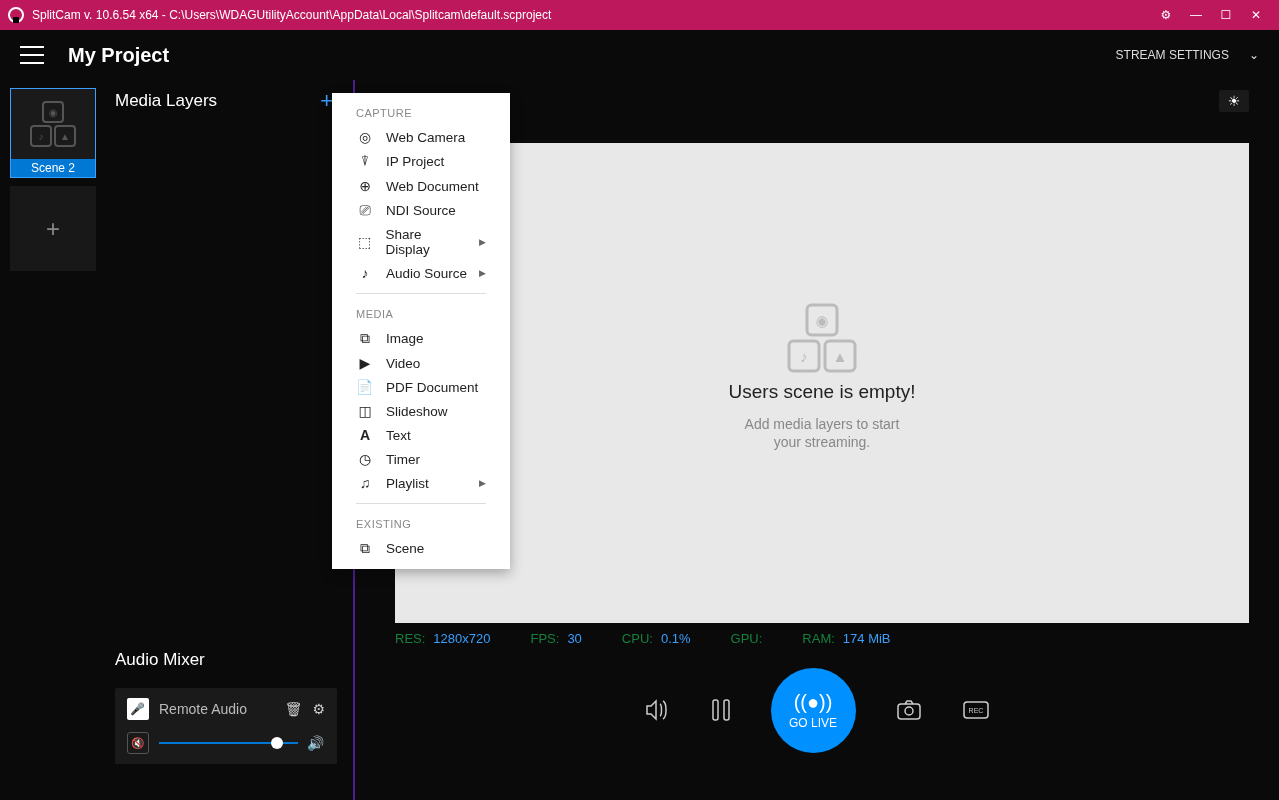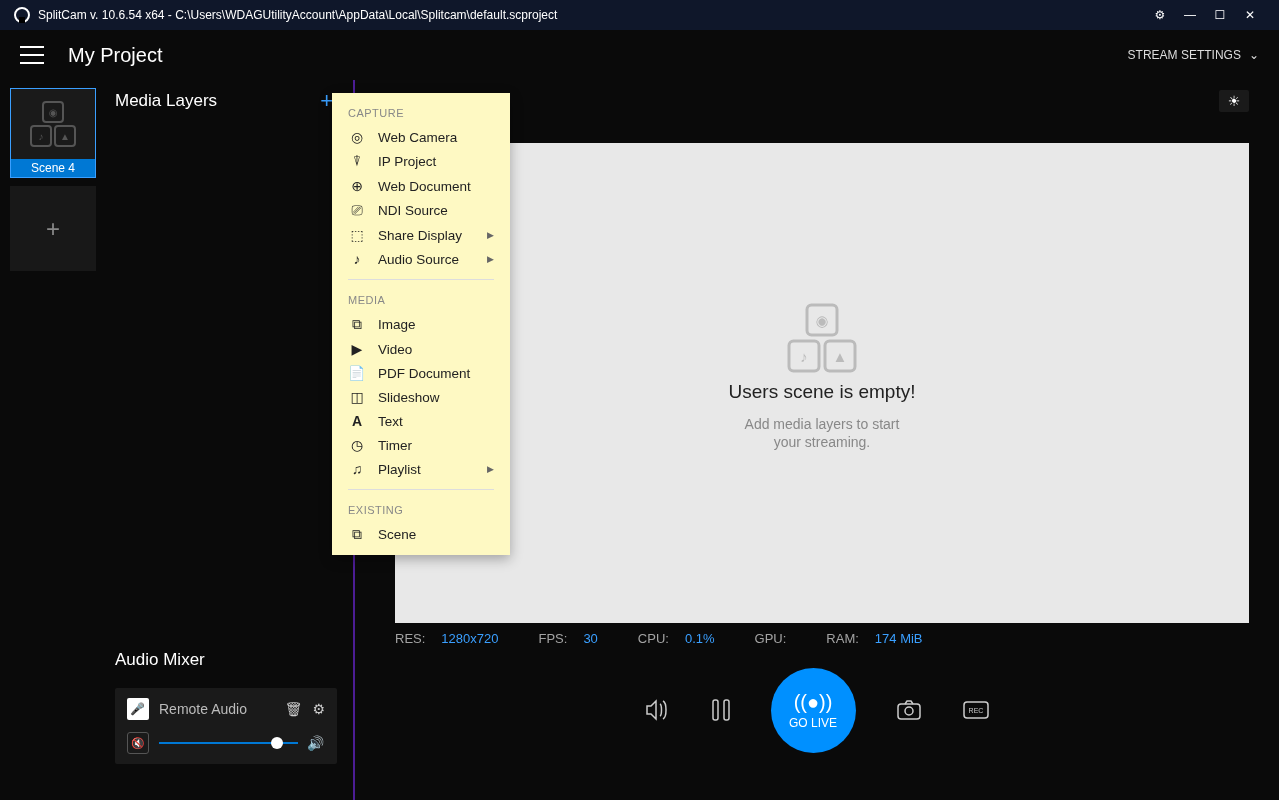--- a/index.html
+++ b/index.html
@@ -1,65 +1,65 @@
 <!DOCTYPE html>
 <html><head>
 <meta charset="utf-8">
 <style>
 *{margin:0;padding:0;box-sizing:border-box;font-family:'Segoe UI',Arial,sans-serif;user-select:none}
 body{background:#0a0a0a;color:#fff;width:1279px;height:800px;overflow:hidden;position:relative}
-.titlebar{height:30px;background:#0f172a;display:flex;align-items:center;padding:0 14px;color:#fff;font-size:12px}
+.titlebar{height:30px;background:#be185d;display:flex;align-items:center;padding:0 8px;color:#fff;font-size:12px}
 .titlebar .logo{width:16px;height:16px;border:2px solid #fff;border-radius:50%;margin-right:8px;position:relative}
 .titlebar .logo::after{content:'';position:absolute;bottom:-2px;left:3px;width:6px;height:6px;background:#000}
 .titlebar .title{flex:1}
 .titlebar .wbtn{width:30px;height:30px;display:flex;align-items:center;justify-content:center;cursor:pointer;font-size:12px}
 .header{height:50px;background:#0a0a0a;display:flex;align-items:center;padding:0 20px}
 .hamburger{width:24px;height:18px;display:flex;flex-direction:column;justify-content:space-between;cursor:pointer;margin-right:24px}
 .hamburger span{height:2px;background:#fff;width:100%}
-.proj-title{font-size:20px;font-weight:400;flex:1}
-.stream-settings{font-size:12px;color:#ddd;display:flex;align-items:center;gap:8px;cursor:pointer}
+.proj-title{font-size:20px;font-weight:700;flex:1}
+.stream-settings{font-size:12px;color:#ddd;display:flex;align-items:center;gap:20px;cursor:pointer}
 .main{display:flex;height:calc(100% - 80px)}
 .scenes-col{width:97px;padding:8px 10px;display:flex;flex-direction:column;gap:8px}
 .scene-thumb{width:86px;border:1px solid #3a9fff;background:#1a1a1a;display:flex;flex-direction:column;cursor:pointer}
 .scene-preview{height:70px;display:flex;align-items:center;justify-content:center;color:#555}
 .scene-label{background:#0078d4;color:#fff;font-size:12px;text-align:center;padding:2px}
 .add-scene{width:86px;height:85px;background:#181818;display:flex;align-items:center;justify-content:center;cursor:pointer;color:#888;font-size:24px;font-weight:200}
 .layers-col{width:258px;padding:8px 0 0 18px;position:relative;border-right:2px solid #4c1d95}
 .layers-header{display:flex;align-items:center;justify-content:space-between;padding-right:20px}
 .layers-title{font-size:17px;font-weight:400}
 .add-layer{color:#3a9fff;font-size:22px;cursor:pointer;font-weight:300}
 .empty-msg{color:#888;font-size:13px;text-align:center;padding:30px 20px 0 0;line-height:1.4}
 .preview-col{flex:1;display:flex;flex-direction:column;padding:8px 30px 0 40px;position:relative}
 .brightness-btn{position:absolute;right:30px;top:10px;width:30px;height:22px;background:#1a1a1a;border-radius:2px;display:flex;align-items:center;justify-content:center;cursor:pointer;color:#fff;font-size:14px}
 .canvas{flex:1;background:#e8e8e8;margin-top:55px;display:flex;flex-direction:column;align-items:center;justify-content:center;max-height:480px}
 .canvas-icon{color:#bbb;margin-bottom:20px}
 .canvas-title{font-size:19px;color:#222;margin-bottom:12px}
 .canvas-sub{font-size:14px;color:#888;text-align:center;line-height:1.3}
 .stats{display:flex;gap:40px;padding:8px 0;font-size:13px}
-.stat-lbl{color:#a3a3a3}
-.stat-val{color:#3a9fff;margin-left:16px}
+.stat-lbl{color:#15803d}
+.stat-val{color:#3a9fff;margin-left:8px}
 .bottom-bar{position:absolute;bottom:0;left:0;right:0;height:150px;display:flex}
 .audio-mixer{width:355px;padding:0 18px 10px 115px}
 .mixer-title{font-size:17px;margin-bottom:18px}
 .audio-item{background:#1a1a1a;padding:10px 12px;border-radius:2px}
 .audio-row1{display:flex;align-items:center;gap:10px;margin-bottom:12px}
 .audio-icon{width:22px;height:22px;background:#fff;border-radius:2px;display:flex;align-items:center;justify-content:center;color:#000;font-size:12px}
 .audio-name{flex:1;color:#bbb;font-size:14px}
 .audio-act{color:#ccc;cursor:pointer;font-size:14px}
 .audio-row2{display:flex;align-items:center;gap:10px}
 .mute-l{width:22px;height:22px;border:1px solid #555;border-radius:3px;display:flex;align-items:center;justify-content:center;color:#888;font-size:11px;cursor:pointer}
 .slider{flex:1;height:2px;background:#0078d4;position:relative}
 .slider::after{content:'';position:absolute;right:15px;top:-5px;width:12px;height:12px;background:#fff;border-radius:50%}
 .vol-r{color:#ccc;font-size:14px;cursor:pointer}
 .controls{flex:1;display:flex;align-items:center;justify-content:center;gap:40px;padding-bottom:30px}
 .ctrl-btn{color:#ccc;cursor:pointer;font-size:20px;display:flex;align-items:center;justify-content:center}
 .go-live{width:85px;height:85px;background:#0090ff;border-radius:50%;display:flex;flex-direction:column;align-items:center;justify-content:center;cursor:pointer;color:#fff}
 .go-live-icon{font-size:20px;margin-bottom:2px}
 .go-live-txt{font-size:12px;font-weight:500}
-.dropdown{position:absolute;left:332px;top:93px;width:178px;background:#fef9c3;color:#222;box-shadow:0 4px 12px rgba(0,0,0,0.3);z-index:100;padding:8px 4px}
+.dropdown{position:absolute;left:332px;top:93px;width:178px;background:#ffffff;color:#222;box-shadow:0 4px 12px rgba(0,0,0,0.3);z-index:100;padding:8px 12px}
 .dd-section{font-size:11px;color:#888;padding:6px 12px;letter-spacing:0.5px}
 .dd-item{display:flex;align-items:center;padding:4px 12px;font-size:13.5px;cursor:pointer;gap:12px}
 .dd-icon{width:18px;display:flex;justify-content:center;font-size:14px}
 .dd-arrow{margin-left:auto;font-size:9px;color:#666}
 .dd-sep{height:1px;background:#ddd;margin:8px 12px}
 .media-icons{display:flex;gap:2px;align-items:flex-end}
 .mi-box{width:22px;height:22px;border:2px solid currentColor;border-radius:4px;display:flex;align-items:center;justify-content:center;font-size:10px}
 .mi-top{width:22px;height:22px;border:2px solid currentColor;border-radius:4px;display:flex;align-items:center;justify-content:center;font-size:10px;margin-bottom:2px}
 svg{display:block}
 </style>
@@ -95,21 +95,21 @@
         <div class="media-icons">
           <div style="display:flex;flex-direction:column;align-items:center">
             <div class="mi-top">◉</div>
             <div style="display:flex;gap:2px">
                 <div class="mi-box">♪</div>
                 <div class="mi-box">▲</div>
               </div>
           </div>
         </div>
       </div>
-      <div class="scene-label">Scene 4</div>
+      <div class="scene-label">Scene 2</div>
     </div>
     <div class="add-scene">+</div>
   </div>
 
   <div class="layers-col">
     <div class="layers-header">
       <div class="layers-title">Media Layers</div>
       <div class="add-layer">+</div>
     </div>
   </div>

